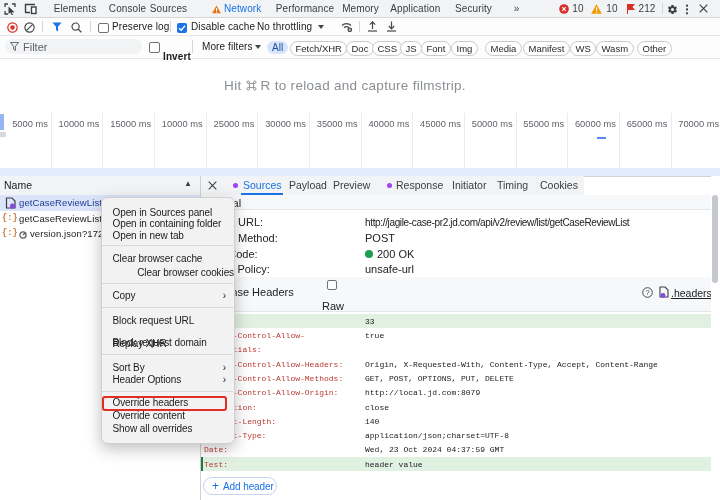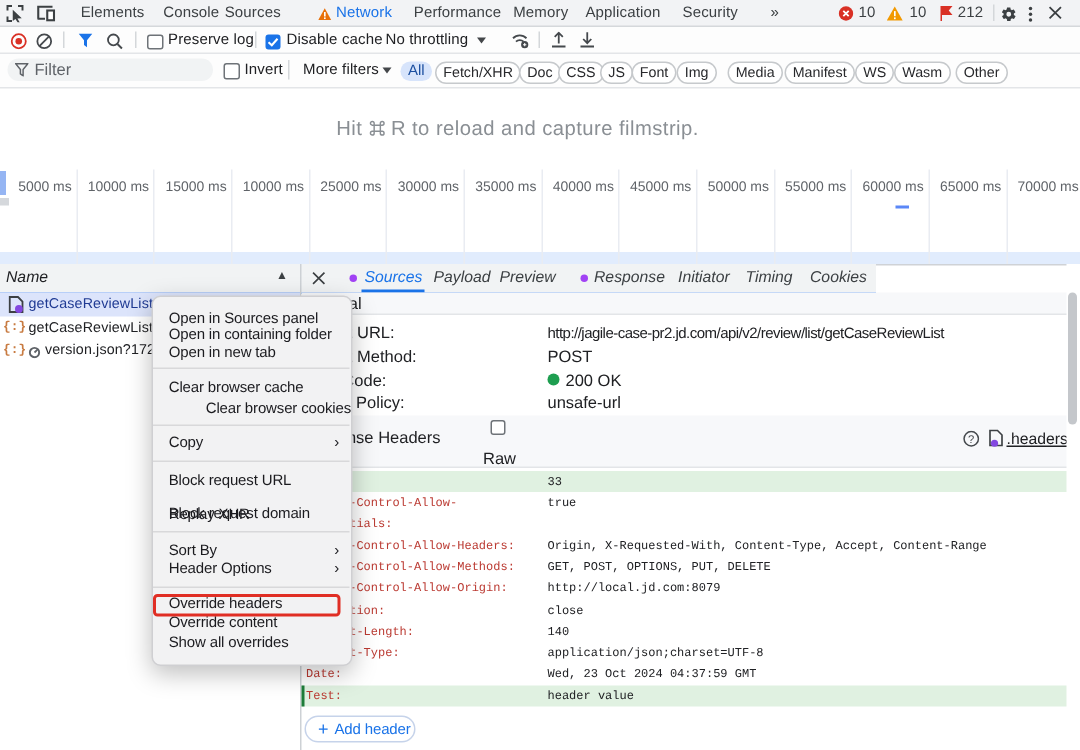--- a/index.html
+++ b/index.html
@@ -17,21 +17,21 @@
 #frow{position:absolute;left:0;top:36px;width:720px;height:22px;background:#fdfdfd;border-bottom:1px solid #e3e5e8;}
 .pill{position:absolute;top:5px;height:13px;line-height:13px;border:1px solid #c6c9cc;border-radius:8px;
   font-size:9.5px;color:#28292c;padding:0 4.5px;background:#fff;}
 
 #msg{position:absolute;top:78px;left:0;width:690px;text-align:center;font-size:13.5px;color:#8a8f94;letter-spacing:0.3px;}
 
 #timeline{position:absolute;left:0;top:59px;width:720px;height:117px;border-bottom:1px solid #cfd2d6;}
 .gline{position:absolute;top:54px;width:1px;height:63px;background:#e9ecf2;}
 .glabel{position:absolute;top:59.5px;font-size:9.3px;color:#5f6368;text-align:right;width:60px;}
 
-#theader{position:absolute;left:0;top:176px;width:584px;height:19px;background:#f1f3f4;border-bottom:1px solid #3b82f6;font-style:italic;}
+#theader{position:absolute;left:0;top:176px;width:584px;height:19px;background:#f1f3f4;border-bottom:1px solid #3b82f6;}
 
 .req{position:absolute;left:0;width:200px;height:15.5px;font-size:9.5px;letter-spacing:0.1px;color:#202124;line-height:15.5px;white-space:nowrap;overflow:hidden;}
 
 #divider{position:absolute;left:200px;top:176px;width:1px;height:324px;background:#cdd1d5;}
 .dtab{position:absolute;top:0;height:19px;line-height:19px;font-size:10.5px;color:#3c4043;}
 .band{position:absolute;left:201px;width:519px;background:#f7f8fa;border-bottom:1px solid #e3e5e8;}
 .hname{position:absolute;font-family:"Liberation Mono",monospace;font-size:8px;color:#bb3a32;white-space:pre;}
 .hval{position:absolute;font-family:"Liberation Mono",monospace;font-size:8px;color:#202124;white-space:pre;}
 .green{position:absolute;left:201px;width:510px;height:14.3px;background:#e0f1e1;border-left:2px solid #1e7d3a;}
 .glab{position:absolute;font-size:11px;color:#202124;}
@@ -150,21 +150,21 @@
   </svg>
 </div>
 
 <div id="frow">
   <div class="abs" style="left:5px;top:3px;width:137px;height:15px;background:#f1f3f4;border-radius:8px;"></div>
   <svg class="abs" style="left:10px;top:6px" width="9" height="9" viewBox="0 0 10 10">
     <path d="M0.5 0.5 H9.5 L6 4.8 V9.5 L4 8 V4.8 Z" fill="none" stroke="#5f6368" stroke-width="1.1"></path>
   </svg>
   <div class="abs" style="left:23px;top:5px;font-size:11px;color:#5f6368;">Filter</div>
   <div class="abs" style="left:149px;top:6px;width:8.5px;height:8.5px;border:1px solid #6e7378;border-radius:2px;background:#fff;"></div>
-  <div class="abs t11" style="left:163px;top:5px;">Invert</div>
+  <div class="abs t11" style="left:163px;top:15px;font-weight:bold;">Invert</div>
   <div class="sep" style="left:192px;top:4px;height:13px;"></div>
   <div class="abs t11" style="left:202px;top:5px;">More filters</div>
   <div class="abs" style="left:255px;top:9px;width:0;height:0;border-left:3.5px solid transparent;border-right:3.5px solid transparent;border-top:4.5px solid #44474a;"></div>
   <div class="abs" style="left:267px;top:5px;height:13px;line-height:13px;padding:0 5px;background:#d7e4fb;border-radius:8px;font-size:10px;color:#1b4fa0;">All</div>
   <div class="pill" style="left:290px;">Fetch/XHR</div>
   <div class="pill" style="left:346px;">Doc</div>
   <div class="pill" style="left:372px;">CSS</div>
   <div class="pill" style="left:400px;">JS</div>
   <div class="pill" style="left:421px;">Font</div>
   <div class="pill" style="left:451px;">Img</div>

